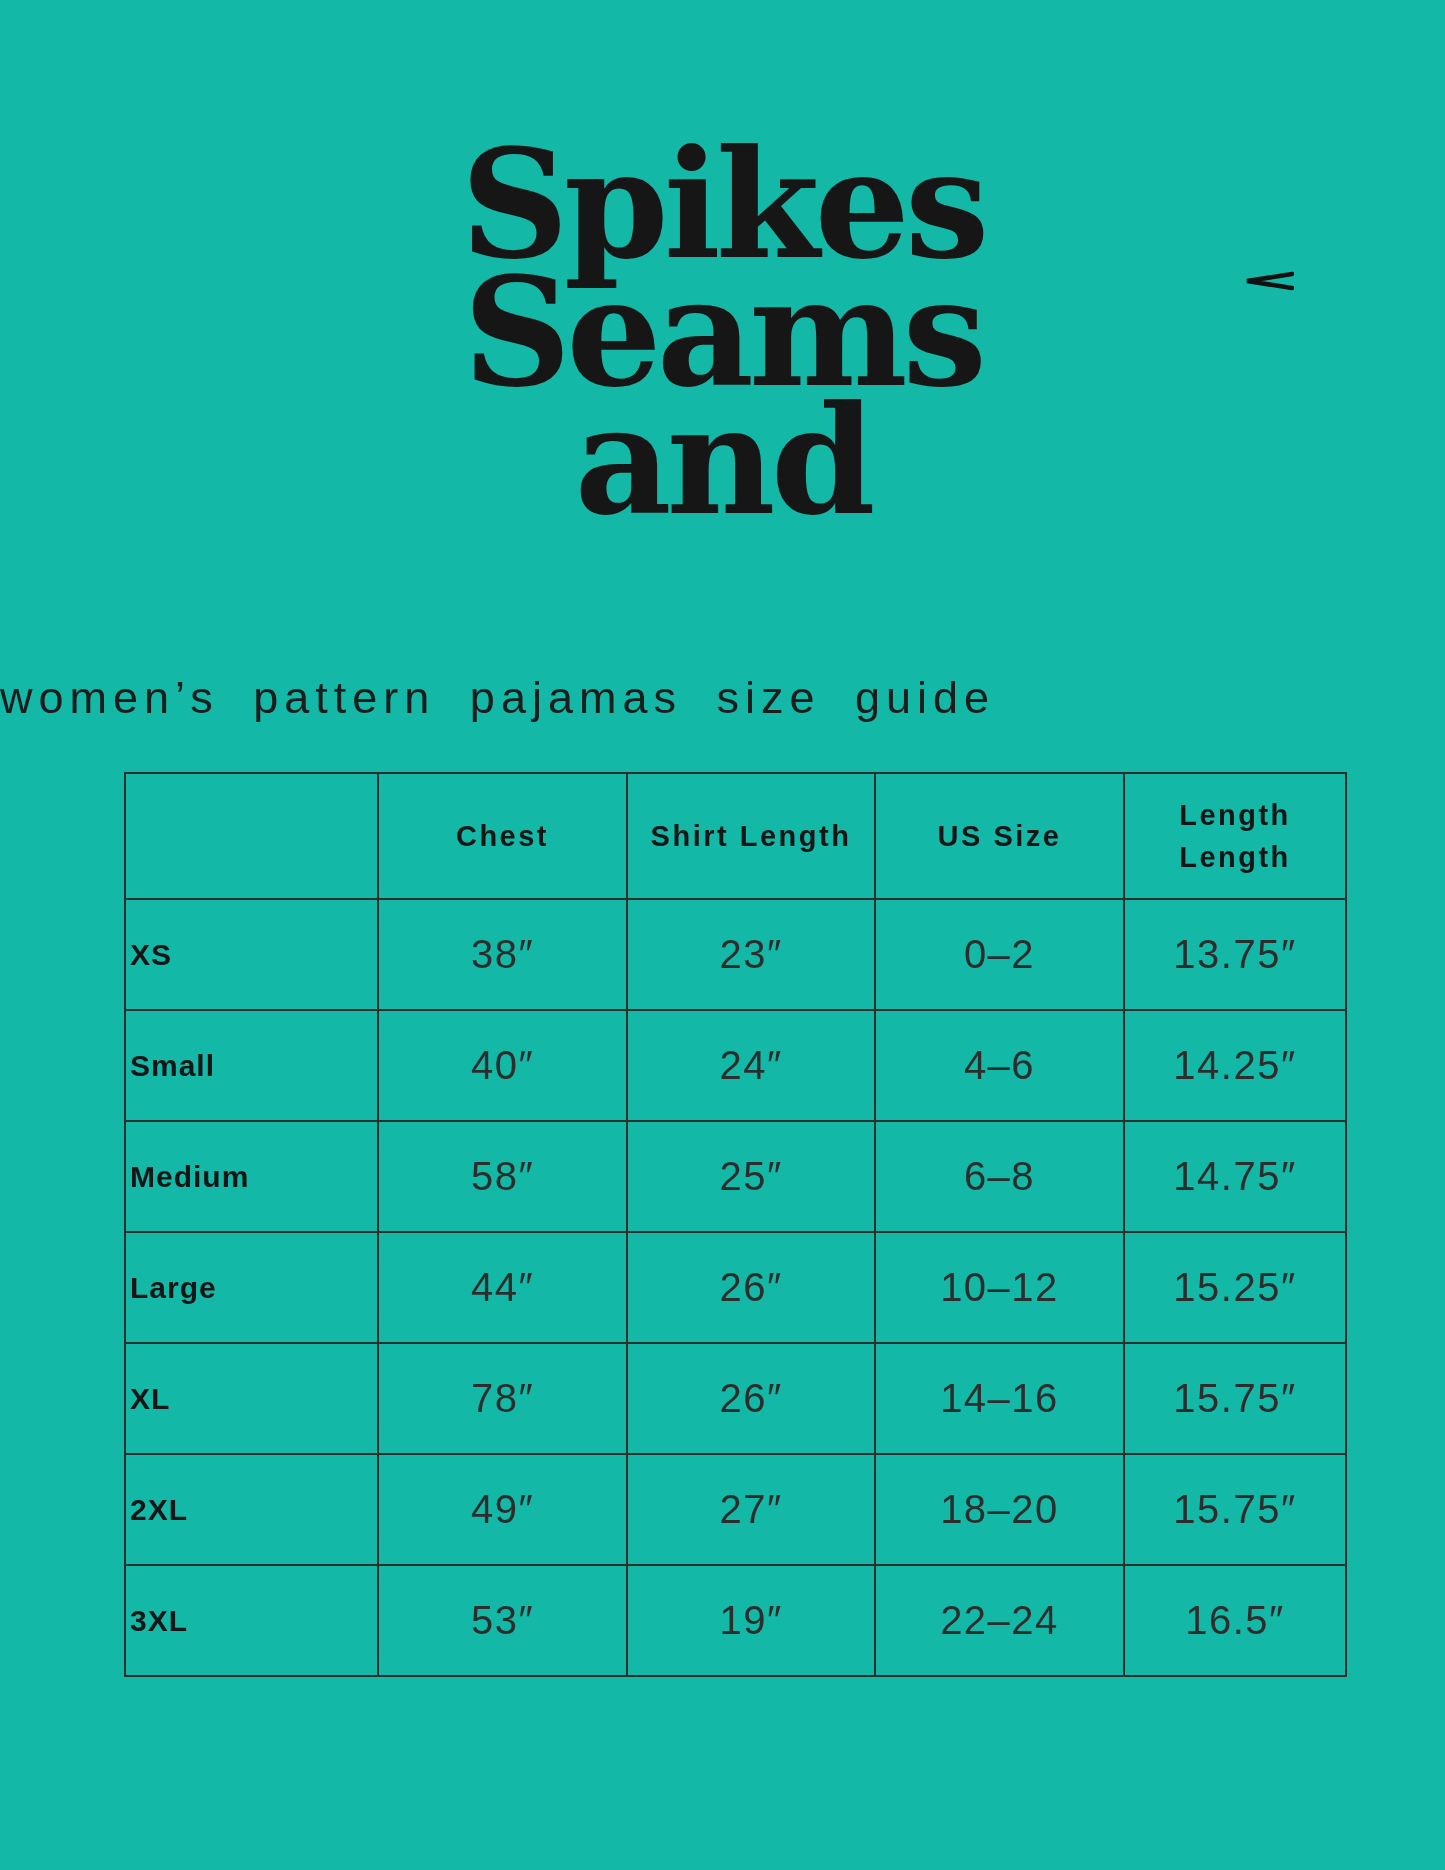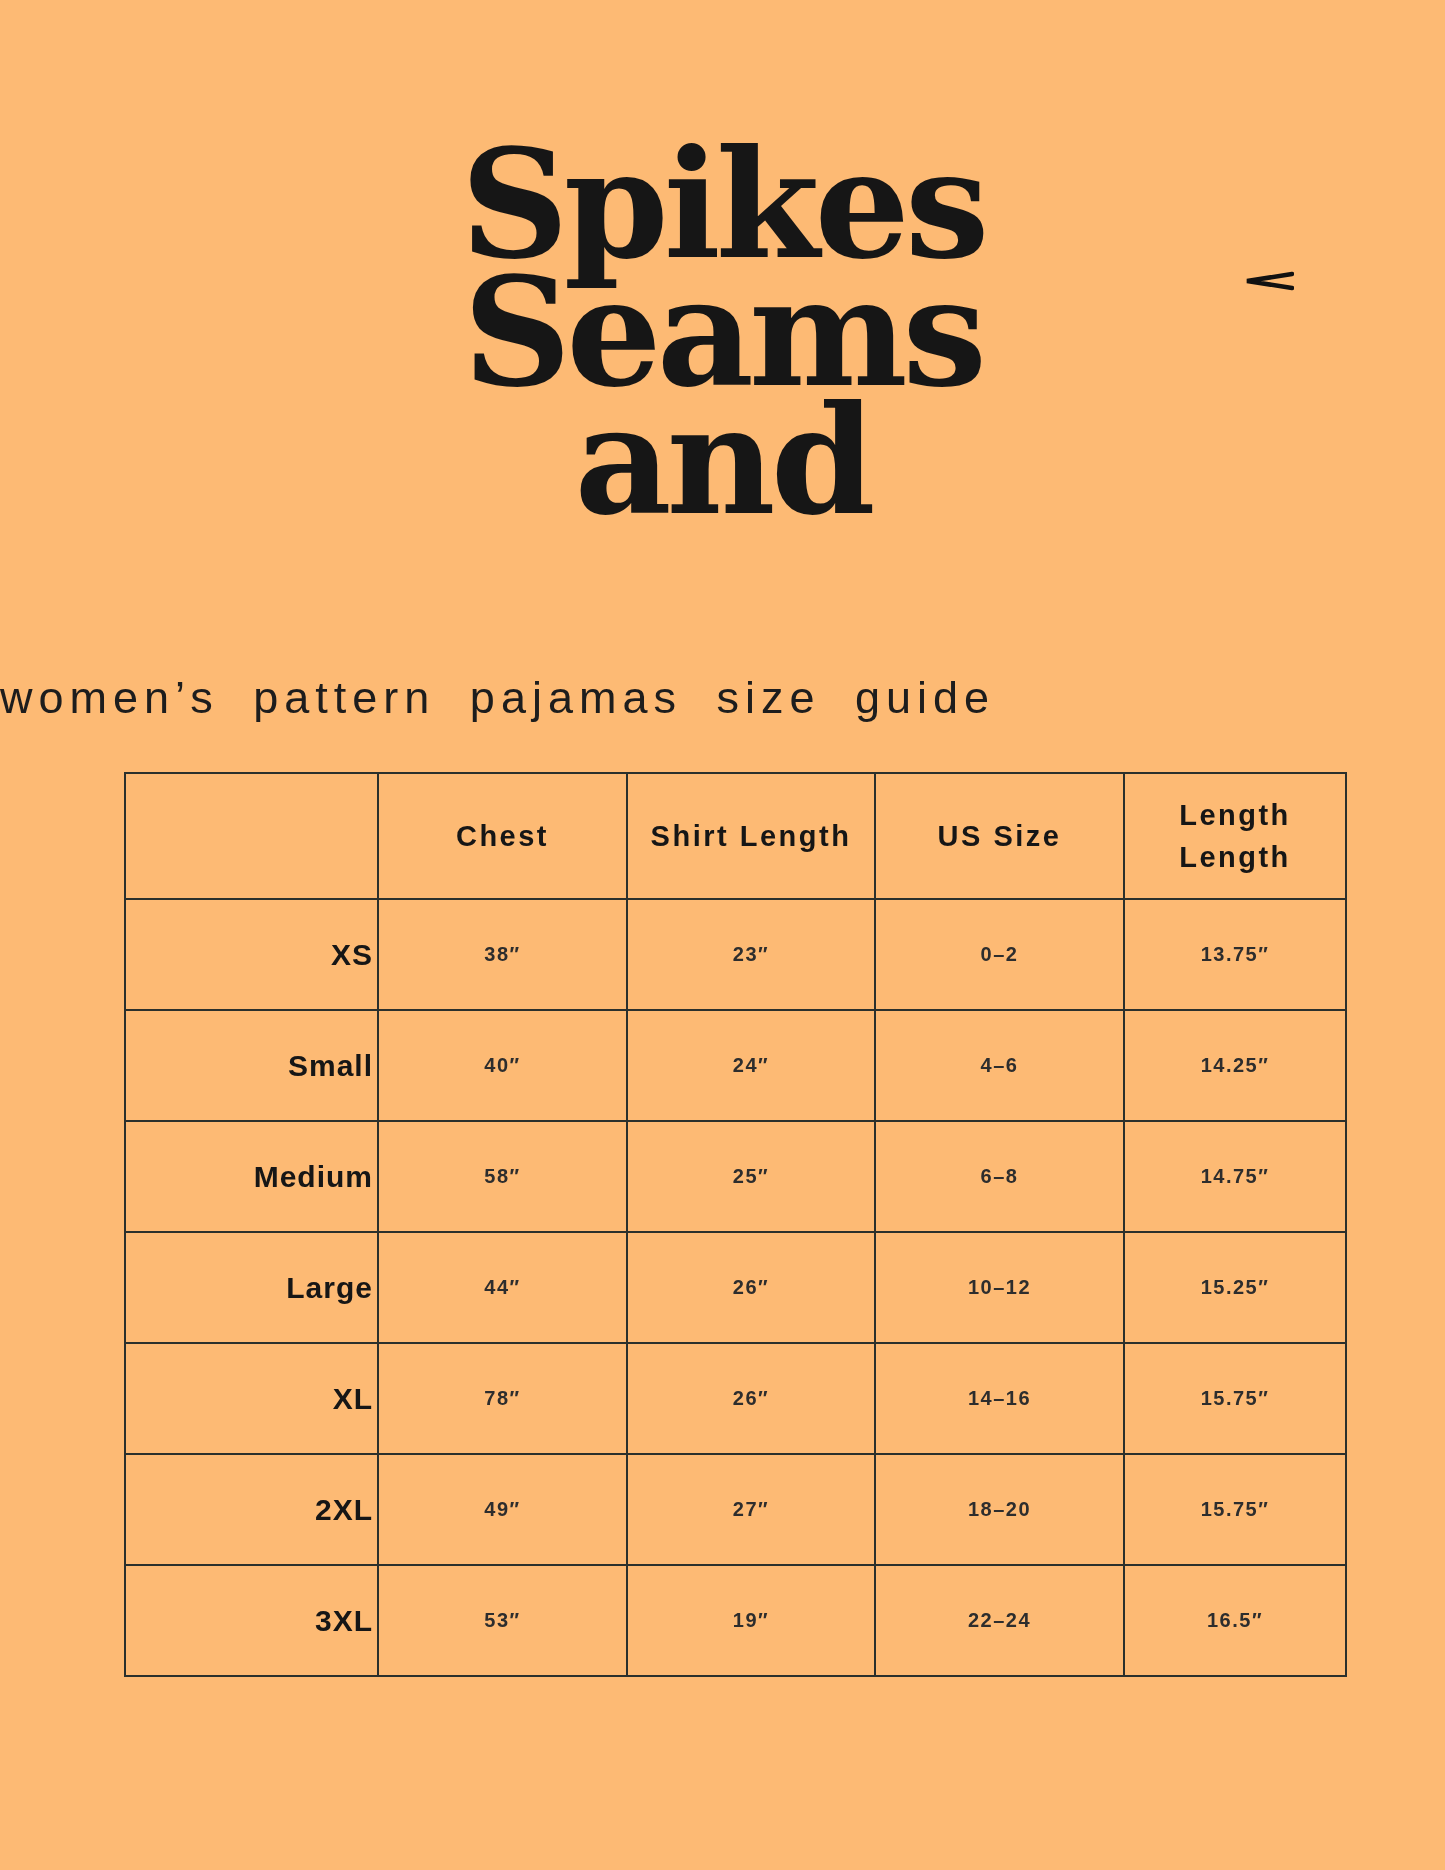--- a/index.html
+++ b/index.html
@@ -3,21 +3,21 @@
 <meta charset="utf-8">
 <style>
   html, body {
     margin: 0;
     padding: 0;
   }
   .page {
     position: relative;
     width: 1445px;
     height: 1870px;
-    background: #fdba74;
+    background: #14b8a6;
     font-family: "Liberation Sans", sans-serif;
     color: #1c1c1c;
     overflow: hidden;
   }
   .logo {
     position: absolute;
     top: 140px;
     left: 0;
     width: 100%;
     text-align: center;
@@ -71,29 +71,29 @@
     font-weight: bold;
     letter-spacing: 2.5px;
     color: #161616;
     line-height: 1.45;
   }
   .size-table th .wrap-narrow {
     display: inline-block;
     max-width: 140px;
   }
   .size-table td.size-label {
-    text-align: right;
+    text-align: left;
     font-weight: bold;
     font-size: 30px;
     letter-spacing: 1px;
     color: #161616;
   }
   .size-table td.value {
-    font-size: 20px;
-    font-weight: 700;
+    font-size: 40px;
+    font-weight: 400;
     letter-spacing: 1.5px;
     color: #2d2d2d;
   }
 </style>
 </head>
 <body>
 
 <div class="page">
 
   <div class="logo">

